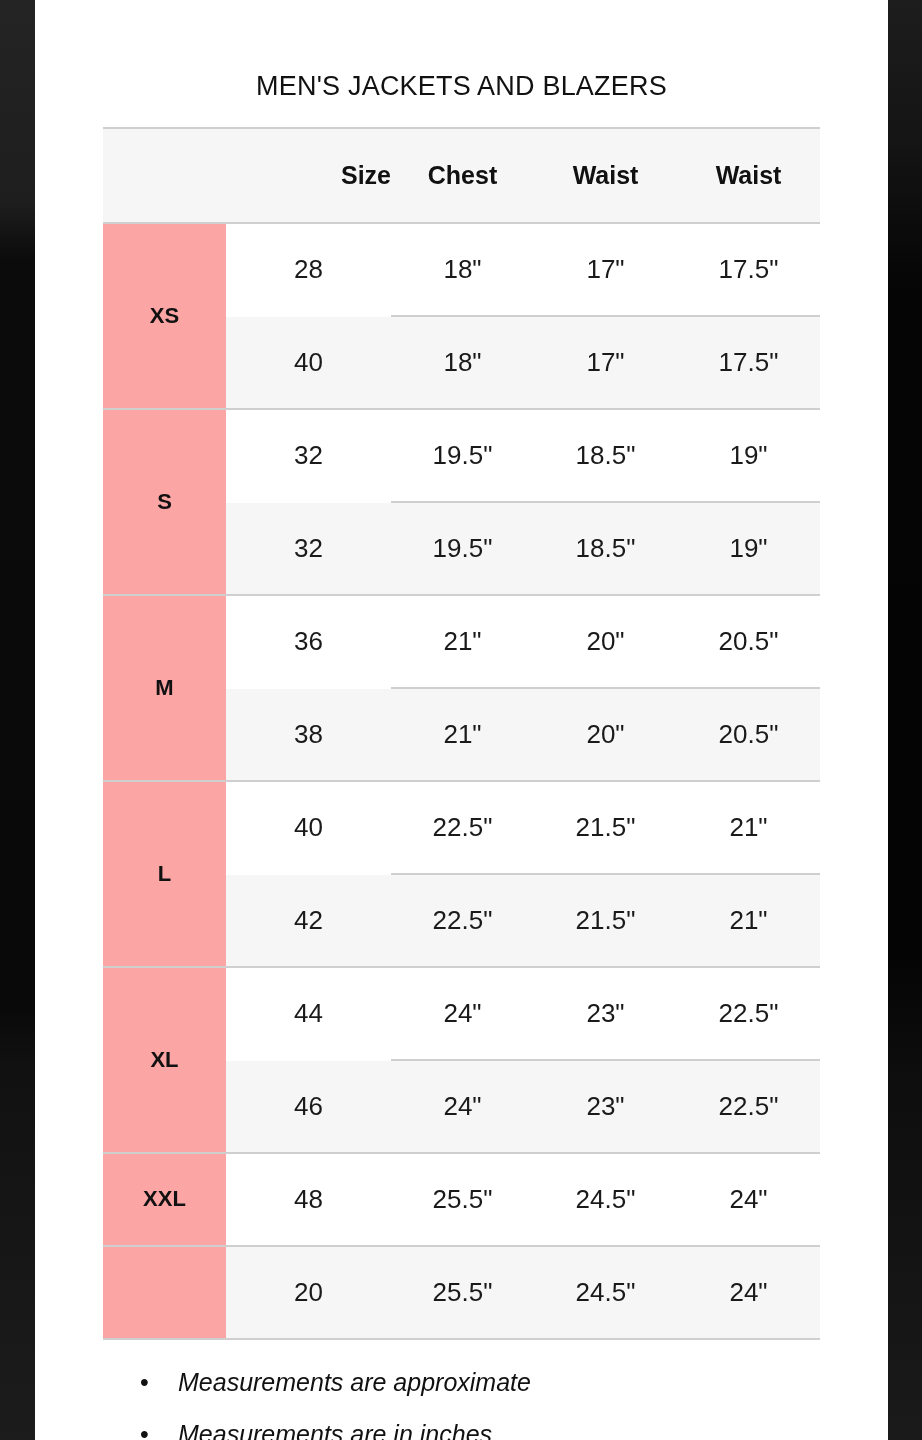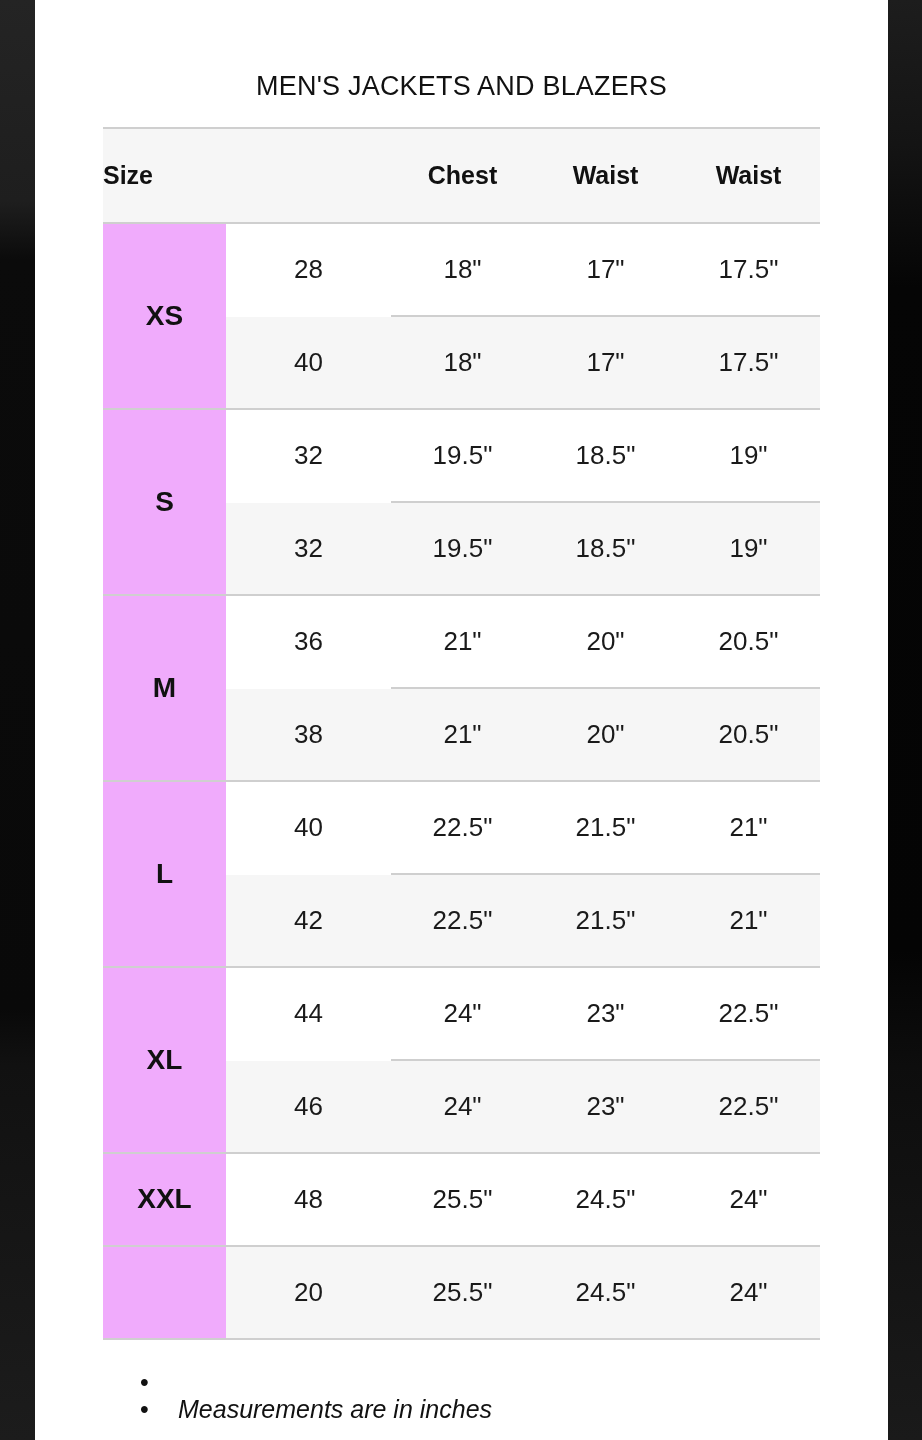--- a/index.html
+++ b/index.html
@@ -93,37 +93,37 @@
     font-size: 25px;
     font-weight: bold;
     color: #111111;
     height: 93px;
     vertical-align: middle;
     text-align: center;
     padding: 0;
   }
   thead th.th-size-pair {
     
-    text-align: left;
+    text-align: right;
   }
 
   tbody td {
     font-size: 26px;
     color: #1a1a1a;
     text-align: center;
     vertical-align: middle;
     height: 91px;
     padding: 0;
     font-weight: normal;
   }
   td.size-label {
-    font-size: 28px;
+    font-size: 22px;
     font-weight: bold;
     color: #111111;
-    background: #f0abfc;
+    background: #fca5a5;
   }
 
   
   tr.shaded td.data-cell { background: #f6f6f6; }
 
   
   tr.inner-div td.data-cell { border-top: 2px solid #cfcfcf; }
 
   
   tr.group-div > td { border-top: 2px solid #cfcfcf; }
@@ -303,18 +303,18 @@
               <td class="data-cell">24"</td>
             </tr>
             <tr class="table-end">
               <td colspan="5" style="height: 0px;"></td>
             </tr>
           </tbody>
       </table>
     </div>
 
     <ul class="notes" id="notes-list">
-        <li><span class="bullet">•</span></li>
+        <li><span class="bullet">•</span><span>Measurements are approximate</span></li>
         <li><span class="bullet">•</span><span>Measurements are in inches</span></li>
       </ul>
 
   </div>
 </div>
 
 </body></html>

